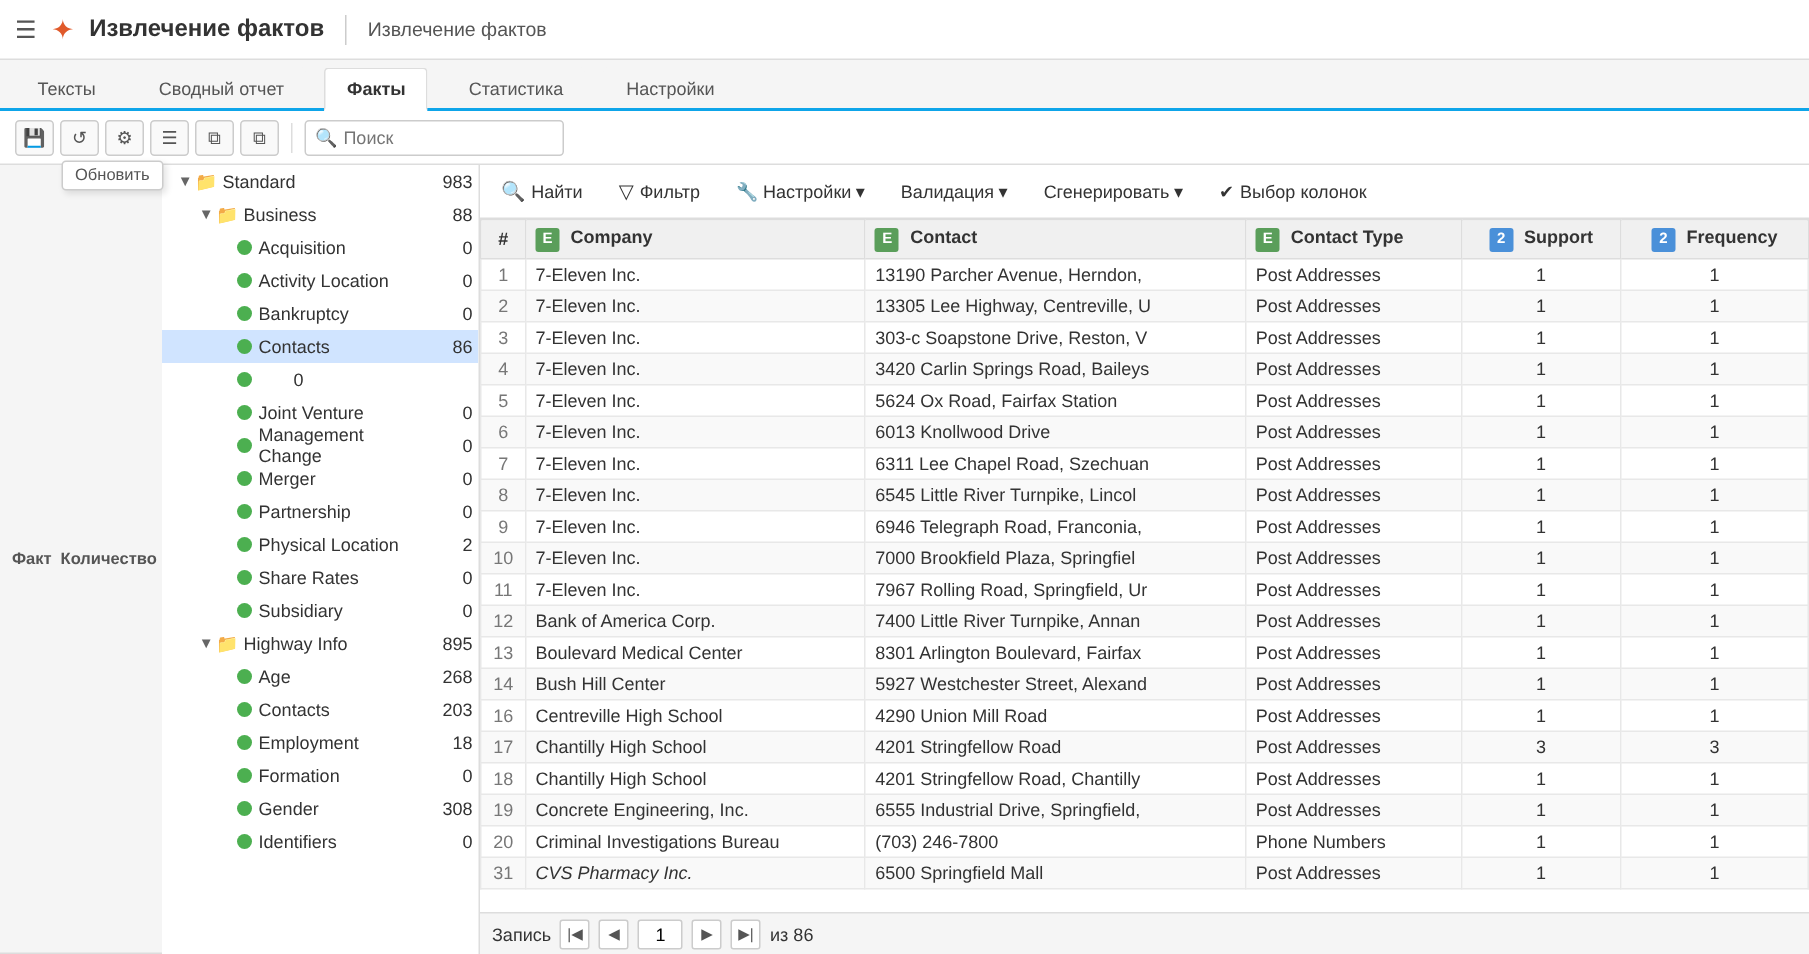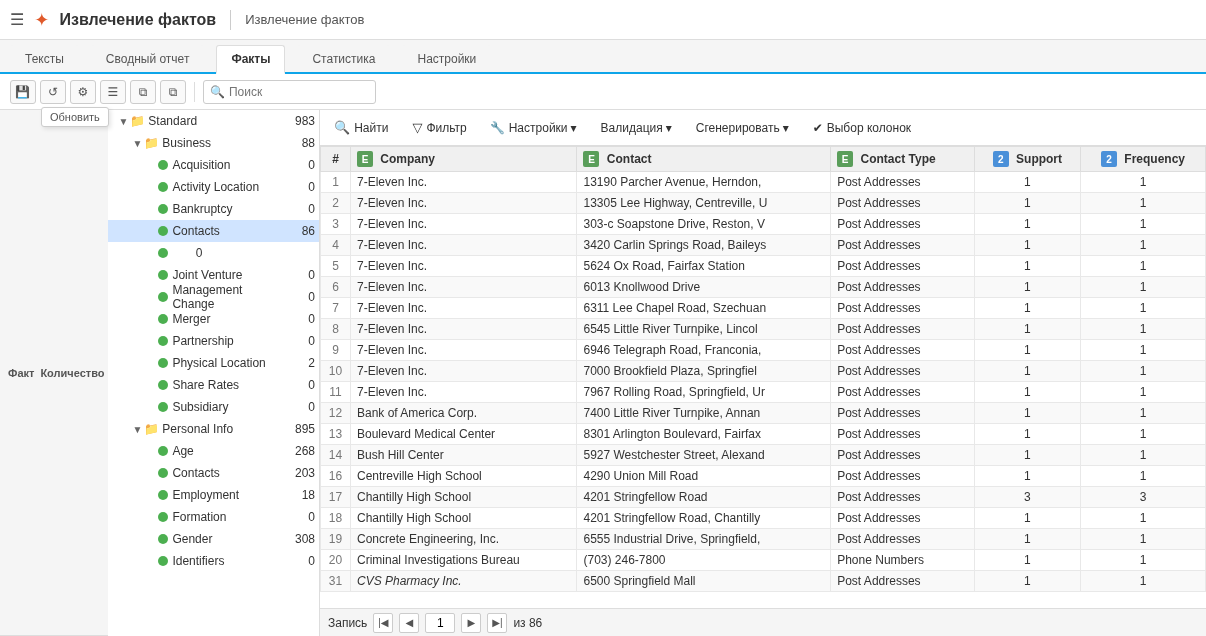--- a/index.html
+++ b/index.html
@@ -438,21 +438,21 @@
         <span class="toggle" style="width:14px"></span>
         <span class="dot-icon"></span>
         <span class="label">Subsidiary</span>
         <span class="count">0</span>
       </div>
 
       <div class="tree-item">
         <span class="indent" style="width:18px"></span>
         <span class="toggle">▼</span>
         <span class="folder-icon">📁</span>
-        <span class="label">Personal Info</span>
+        <span class="label">Highway Info</span>
         <span class="count">895</span>
       </div>
 
       <div class="tree-item">
         <span class="indent" style="width:32px"></span>
         <span class="toggle" style="width:14px"></span>
         <span class="dot-icon"></span>
         <span class="label">Age</span>
         <span class="count">268</span>
       </div>

